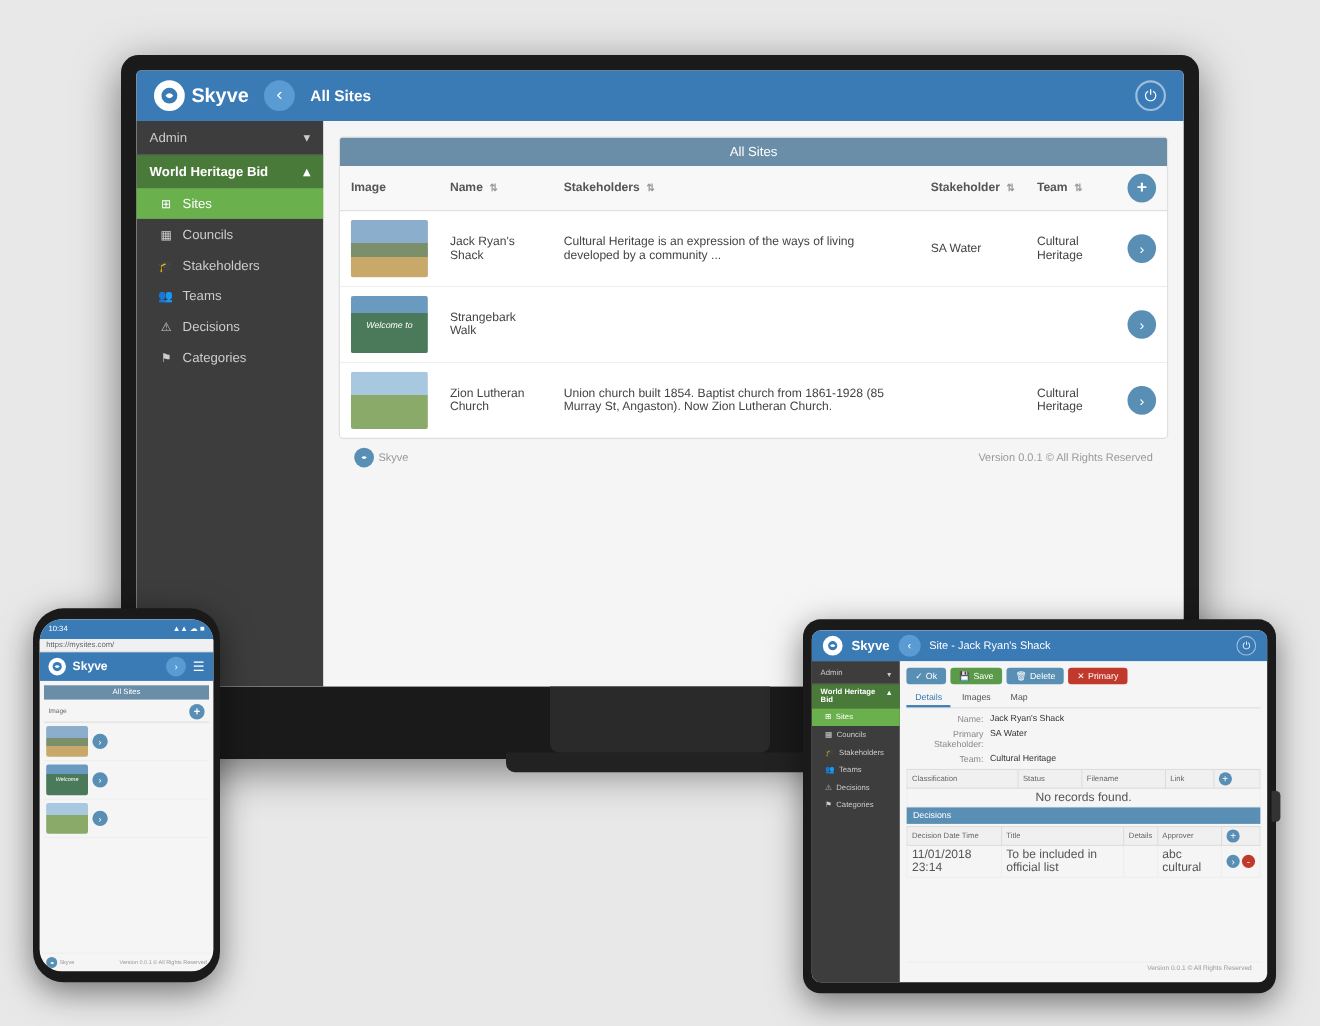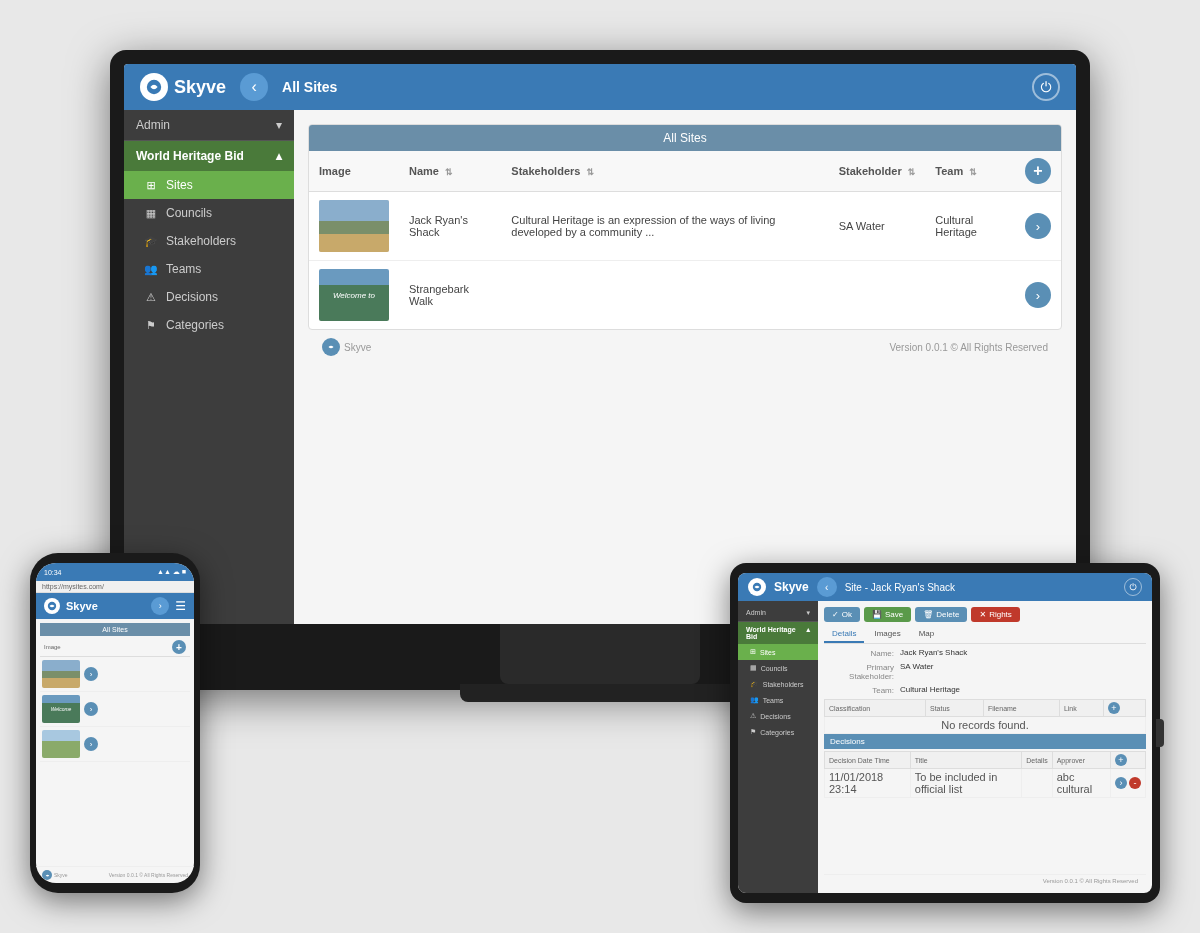--- a/index.html
+++ b/index.html
@@ -791,20 +791,34 @@
                   </div>
                 </td>
                 <td>Strangebark Walk</td>
                 <td></td>
                 <td></td>
                 <td></td>
                 <td class="text-center">
                   <button class="nav-btn-circle">›</button>
                 </td>
               </tr>
+              <tr>
+                <td>
+                  <div class="site-image">
+                    <div class="img-placeholder-field"></div>
+                  </div>
+                </td>
+                <td>Zion Lutheran Church</td>
+                <td>Union church built 1854. Baptist church from 1861-1928 (85 Murray St, Angaston). Now Zion Lutheran Church.</td>
+                <td></td>
+                <td>Cultural Heritage</td>
+                <td class="text-center">
+                  <button class="nav-btn-circle">›</button>
+                </td>
+              </tr>
             </tbody>
           </table>
         </div>
 
         <div class="footer-bar">
           <div class="footer-logo">
             <div class="footer-logo-circle">
               <svg viewBox="0 0 12 12" width="10" height="10">
                 <circle cx="6" cy="6" r="5" fill="#5a8fb5"></circle>
                 <path d="M3 6 Q6 3 9 6 Q6 9 3 6Z" fill="white"></path>
@@ -951,21 +965,21 @@
           <button class="tablet-action-btn green">
             <span>💾</span>
             <span>Save</span>
           </button>
           <button class="tablet-action-btn">
             <span>🗑</span>
             <span>Delete</span>
           </button>
           <button class="tablet-action-btn red">
             <span>✕</span>
-            <span>Rights</span>
+            <span>Primary</span>
           </button>
         </div>
 
         <div class="tablet-tabs">
           <div class="tablet-tab active">
             <span>Details</span>
           </div>
           <div class="tablet-tab">
             <span>Images</span>
           </div>

